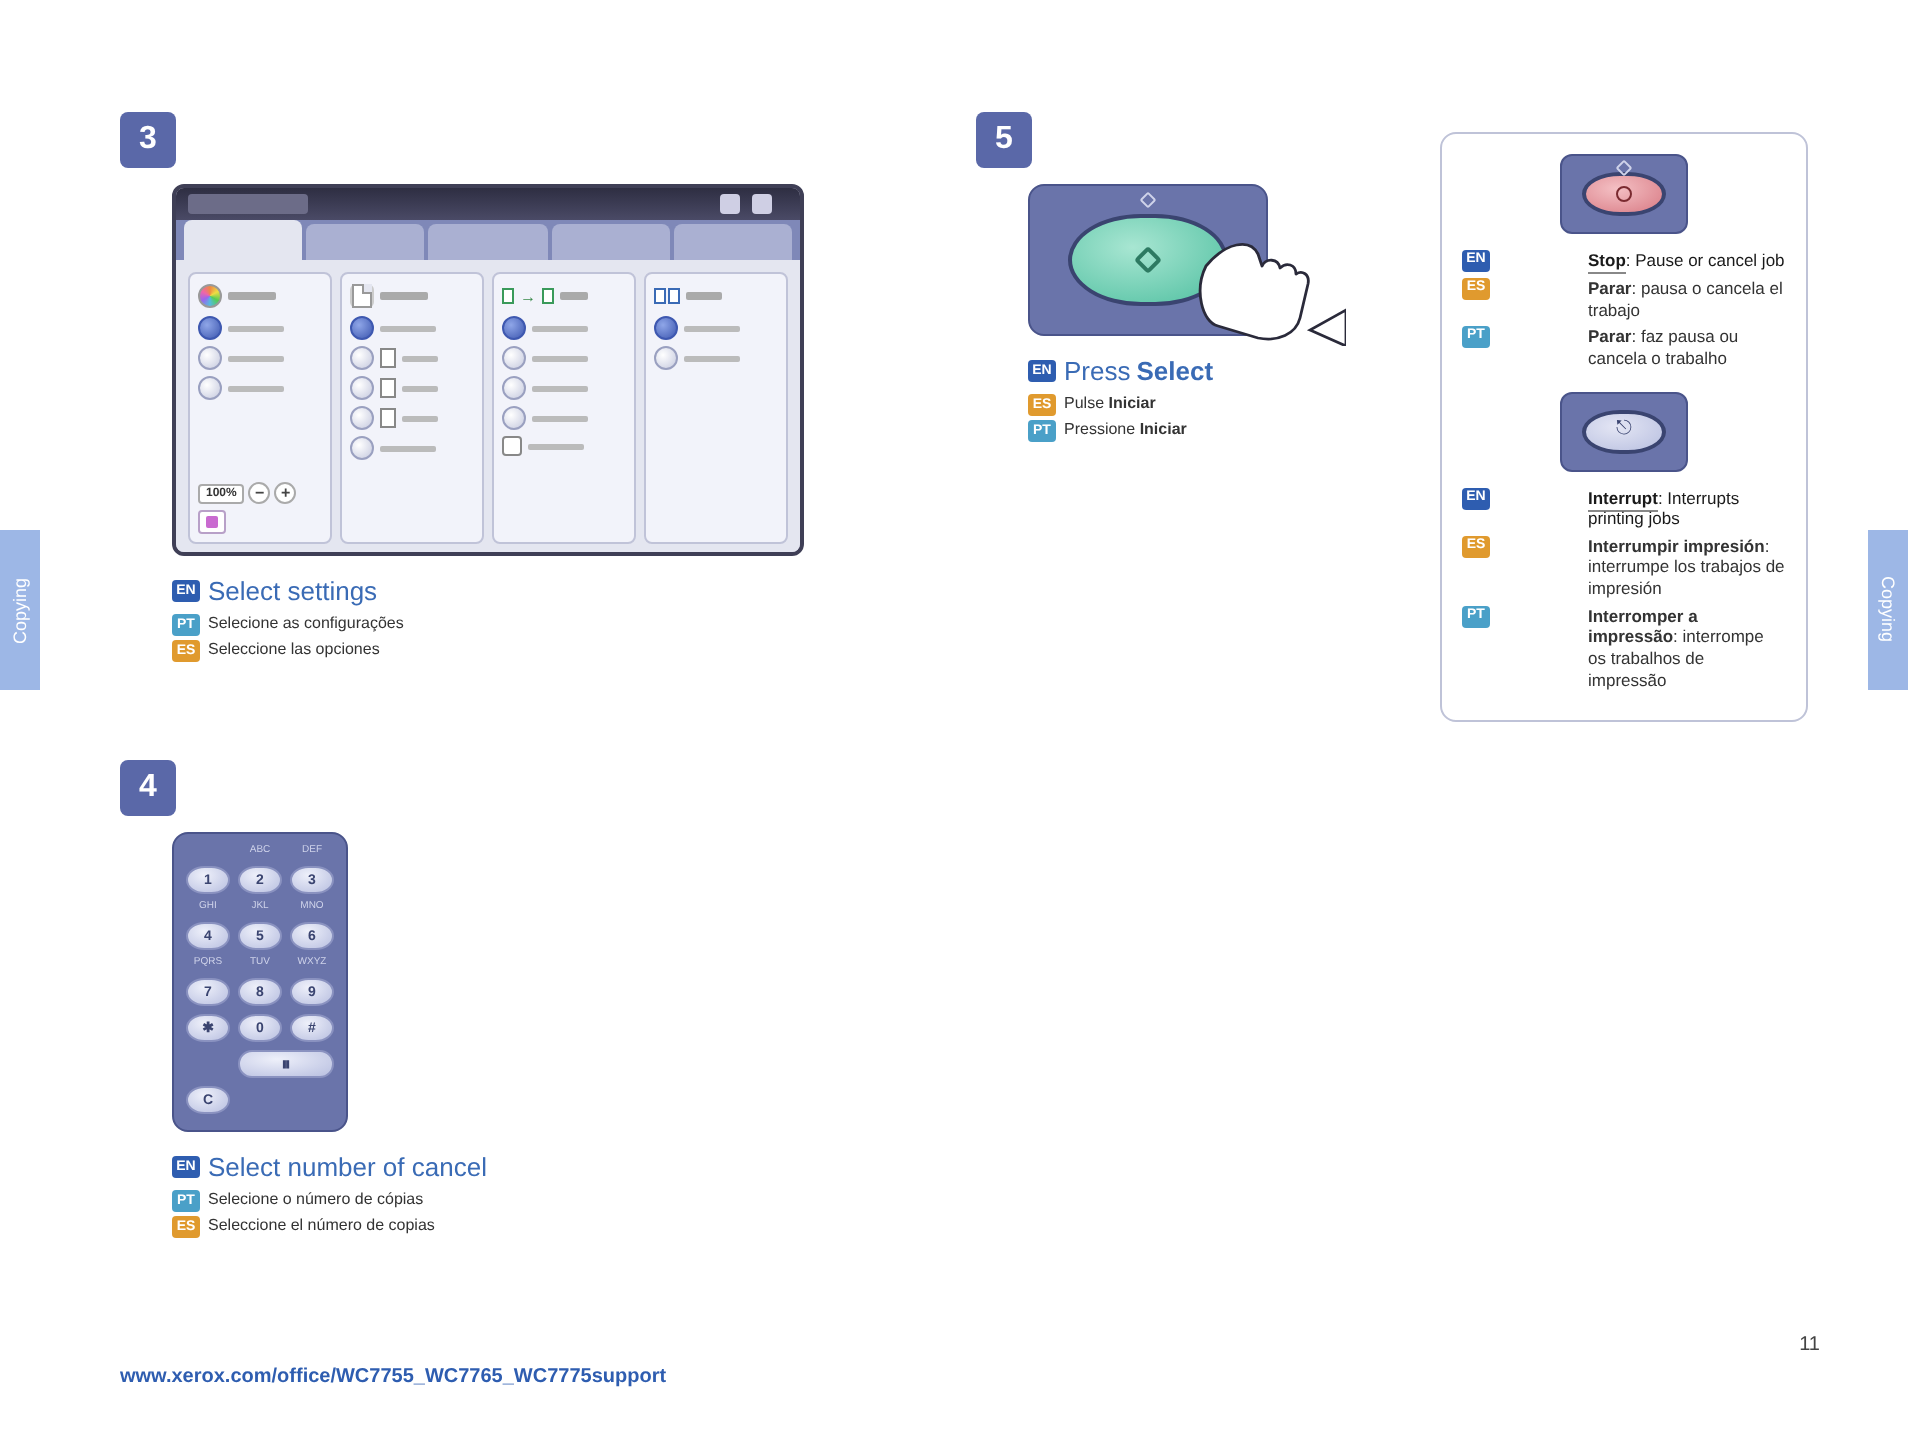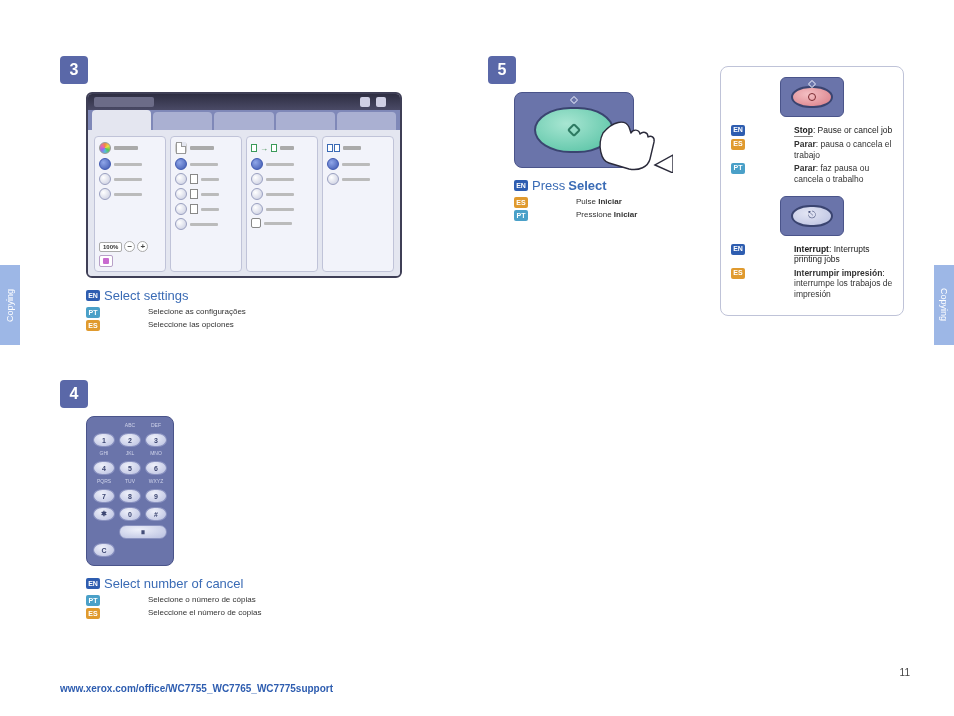--- a/index.html
+++ b/index.html
@@ -65,21 +65,20 @@
     display: flex; align-items: center;
     margin-bottom: 4px;
   }
   .caption-primary .strong { font-weight: bold; margin-left: 3px;}
   .caption-sub {
     font-size: 8px;
     color: #333;
     display: flex; align-items: center;
     margin: 2px 0;
     line-height: 1.3;
-    gap: 44px;
   }
   .caption-sub b { font-weight: bold; }
 
   
   .step3 { position: absolute; left: 60px; top: 56px; width: 360px; }
   .touch-screen {
     width: 316px; height: 186px;
     margin-top: 8px;
     margin-left: 26px;
     border: 2px solid #3f3f56;
@@ -562,20 +561,24 @@
         </div>
     </div>
     <div class="info-line primary">
       <span class="lang-badge lang-en">EN</span>
       <span class="txt"><b>Interrupt</b><span>: Interrupts printing jobs</span></span>
     </div>
     <div class="info-line">
       <span class="lang-badge lang-es">ES</span>
       <span class="txt"><b>Interrumpir impresión</b><span>: interrumpe los trabajos de impresión</span></span>
     </div>
+    <div class="info-line">
+      <span class="lang-badge lang-pt">PT</span>
+      <span class="txt"><b>Interromper a impressão</b><span>: interrompe os trabalhos de impressão</span></span>
+    </div>
   </div>
 
   <div class="footer">
     <span class="footer-link">www.xerox.com/office/WC7755_WC7765_WC7775support</span>
     <span class="page-no">11</span>
   </div>
 
 </div>
 
 </body></html>

